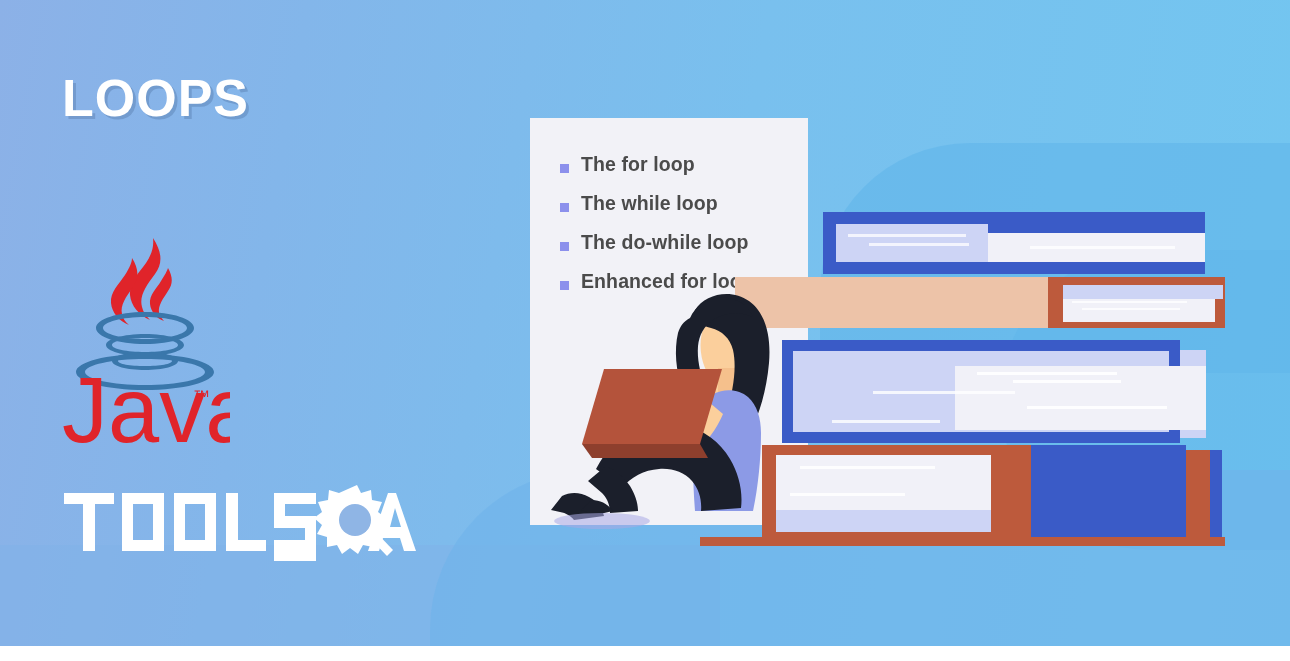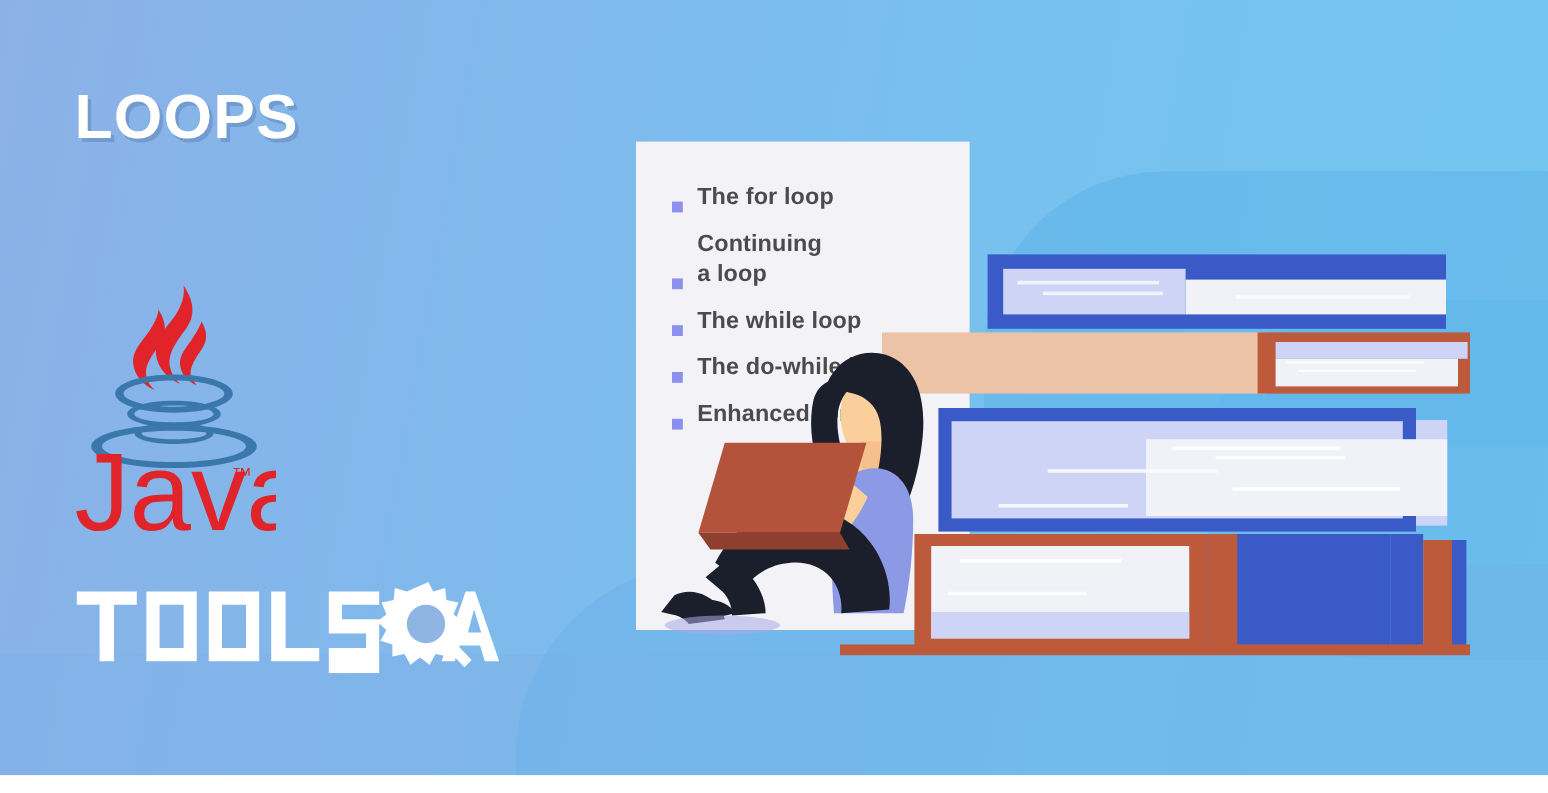--- a/index.html
+++ b/index.html
@@ -132,21 +132,21 @@
     width: 278px; height: 407px;
     background: #f2f2f7;
   }
   .list {
     position: absolute;
     left: 560px; top: 152px;
     width: 260px;
   }
   .list-item {
     display: flex;
-    align-items: flex-end;
+    align-items: center;
     margin-bottom: 14px;
   }
   .bullet {
     width: 9px; height: 9px;
     background: #8c90ec;
     margin-top: 8px;
     margin-right: 12px;
     flex: 0 0 auto;
   }
   .li-text {
@@ -213,25 +213,20 @@
       <path d="M328 68L348 10h8l20 58h-12l-4-13h-17l-4 13zm22-24h11l-6-19z" transform="translate(-22,0)"></path>
     </g>
   </svg>
 
   <div class="panel"></div>
 
   <div class="list">
     <div class="list-item">
       <span class="bullet"></span>
       <span class="li-text">The for loop</span>
-    </div>
-    <div class="list-item">
-      <span class="bullet"></span>
-      <span class="li-text">Continuing
-a loop</span>
     </div>
     <div class="list-item">
       <span class="bullet"></span>
       <span class="li-text">The while loop</span>
     </div>
     <div class="list-item">
       <span class="bullet"></span>
       <span class="li-text">The do-while loop</span>
     </div>
     <div class="list-item">

